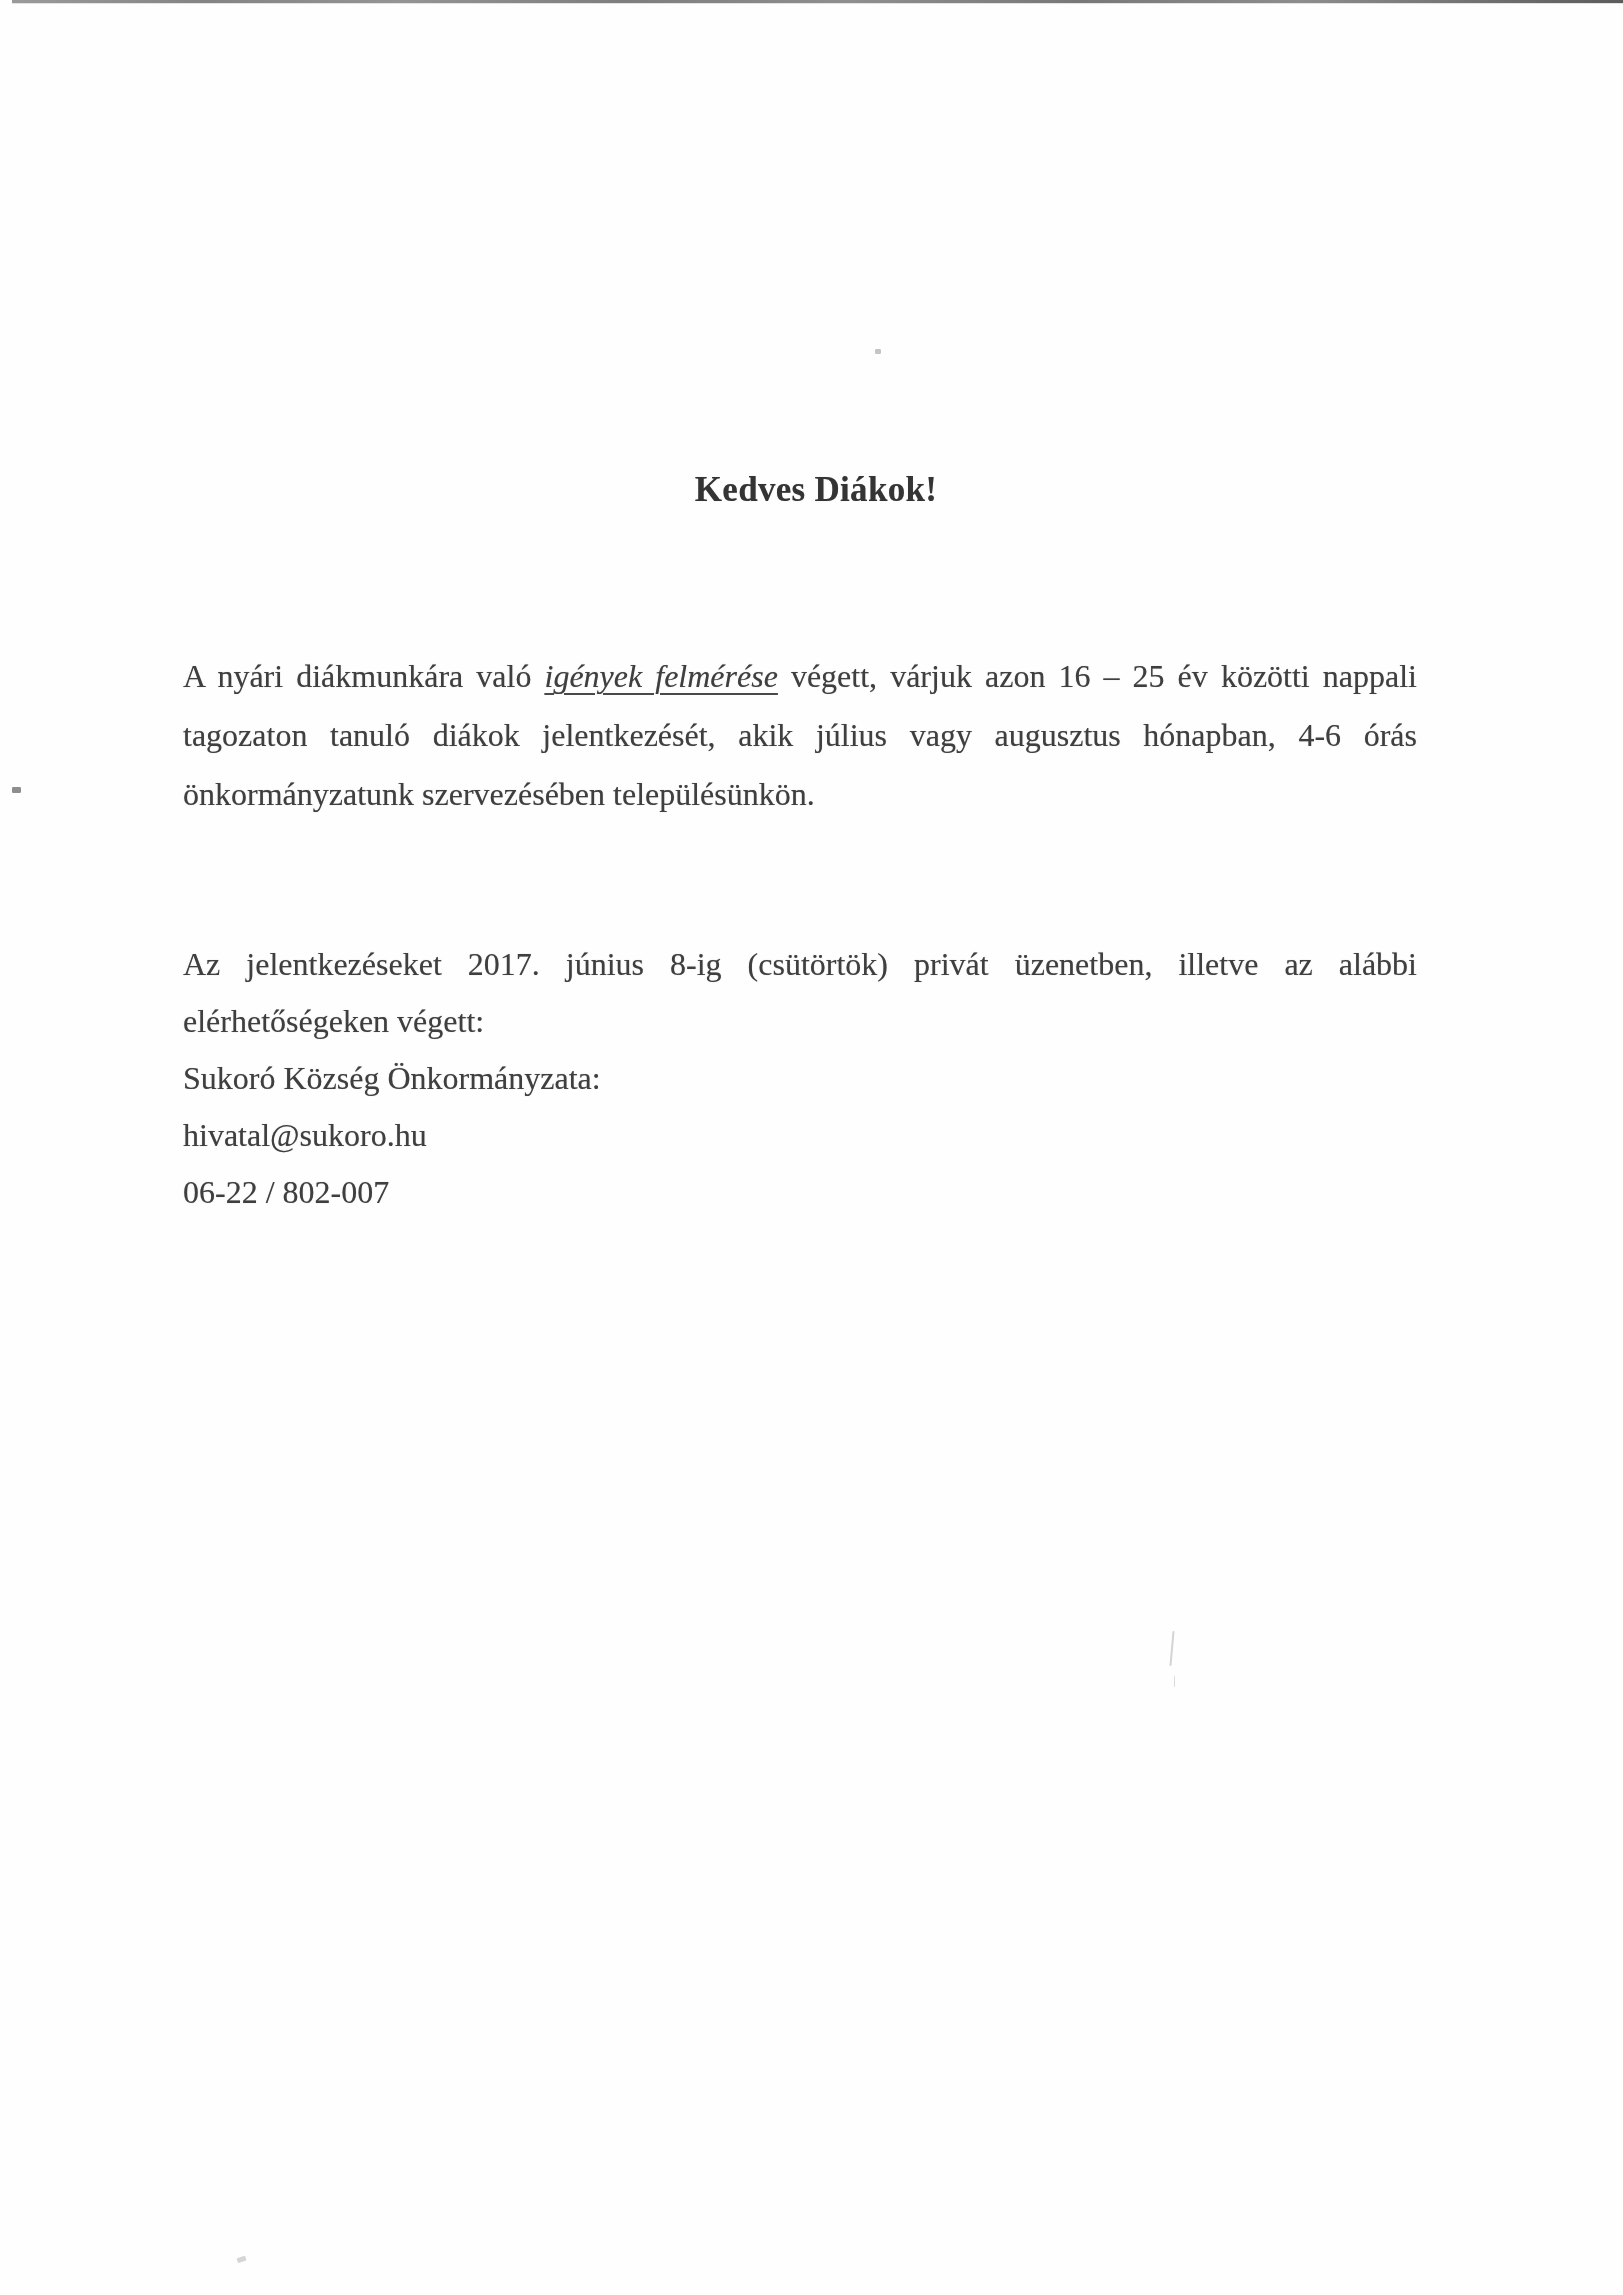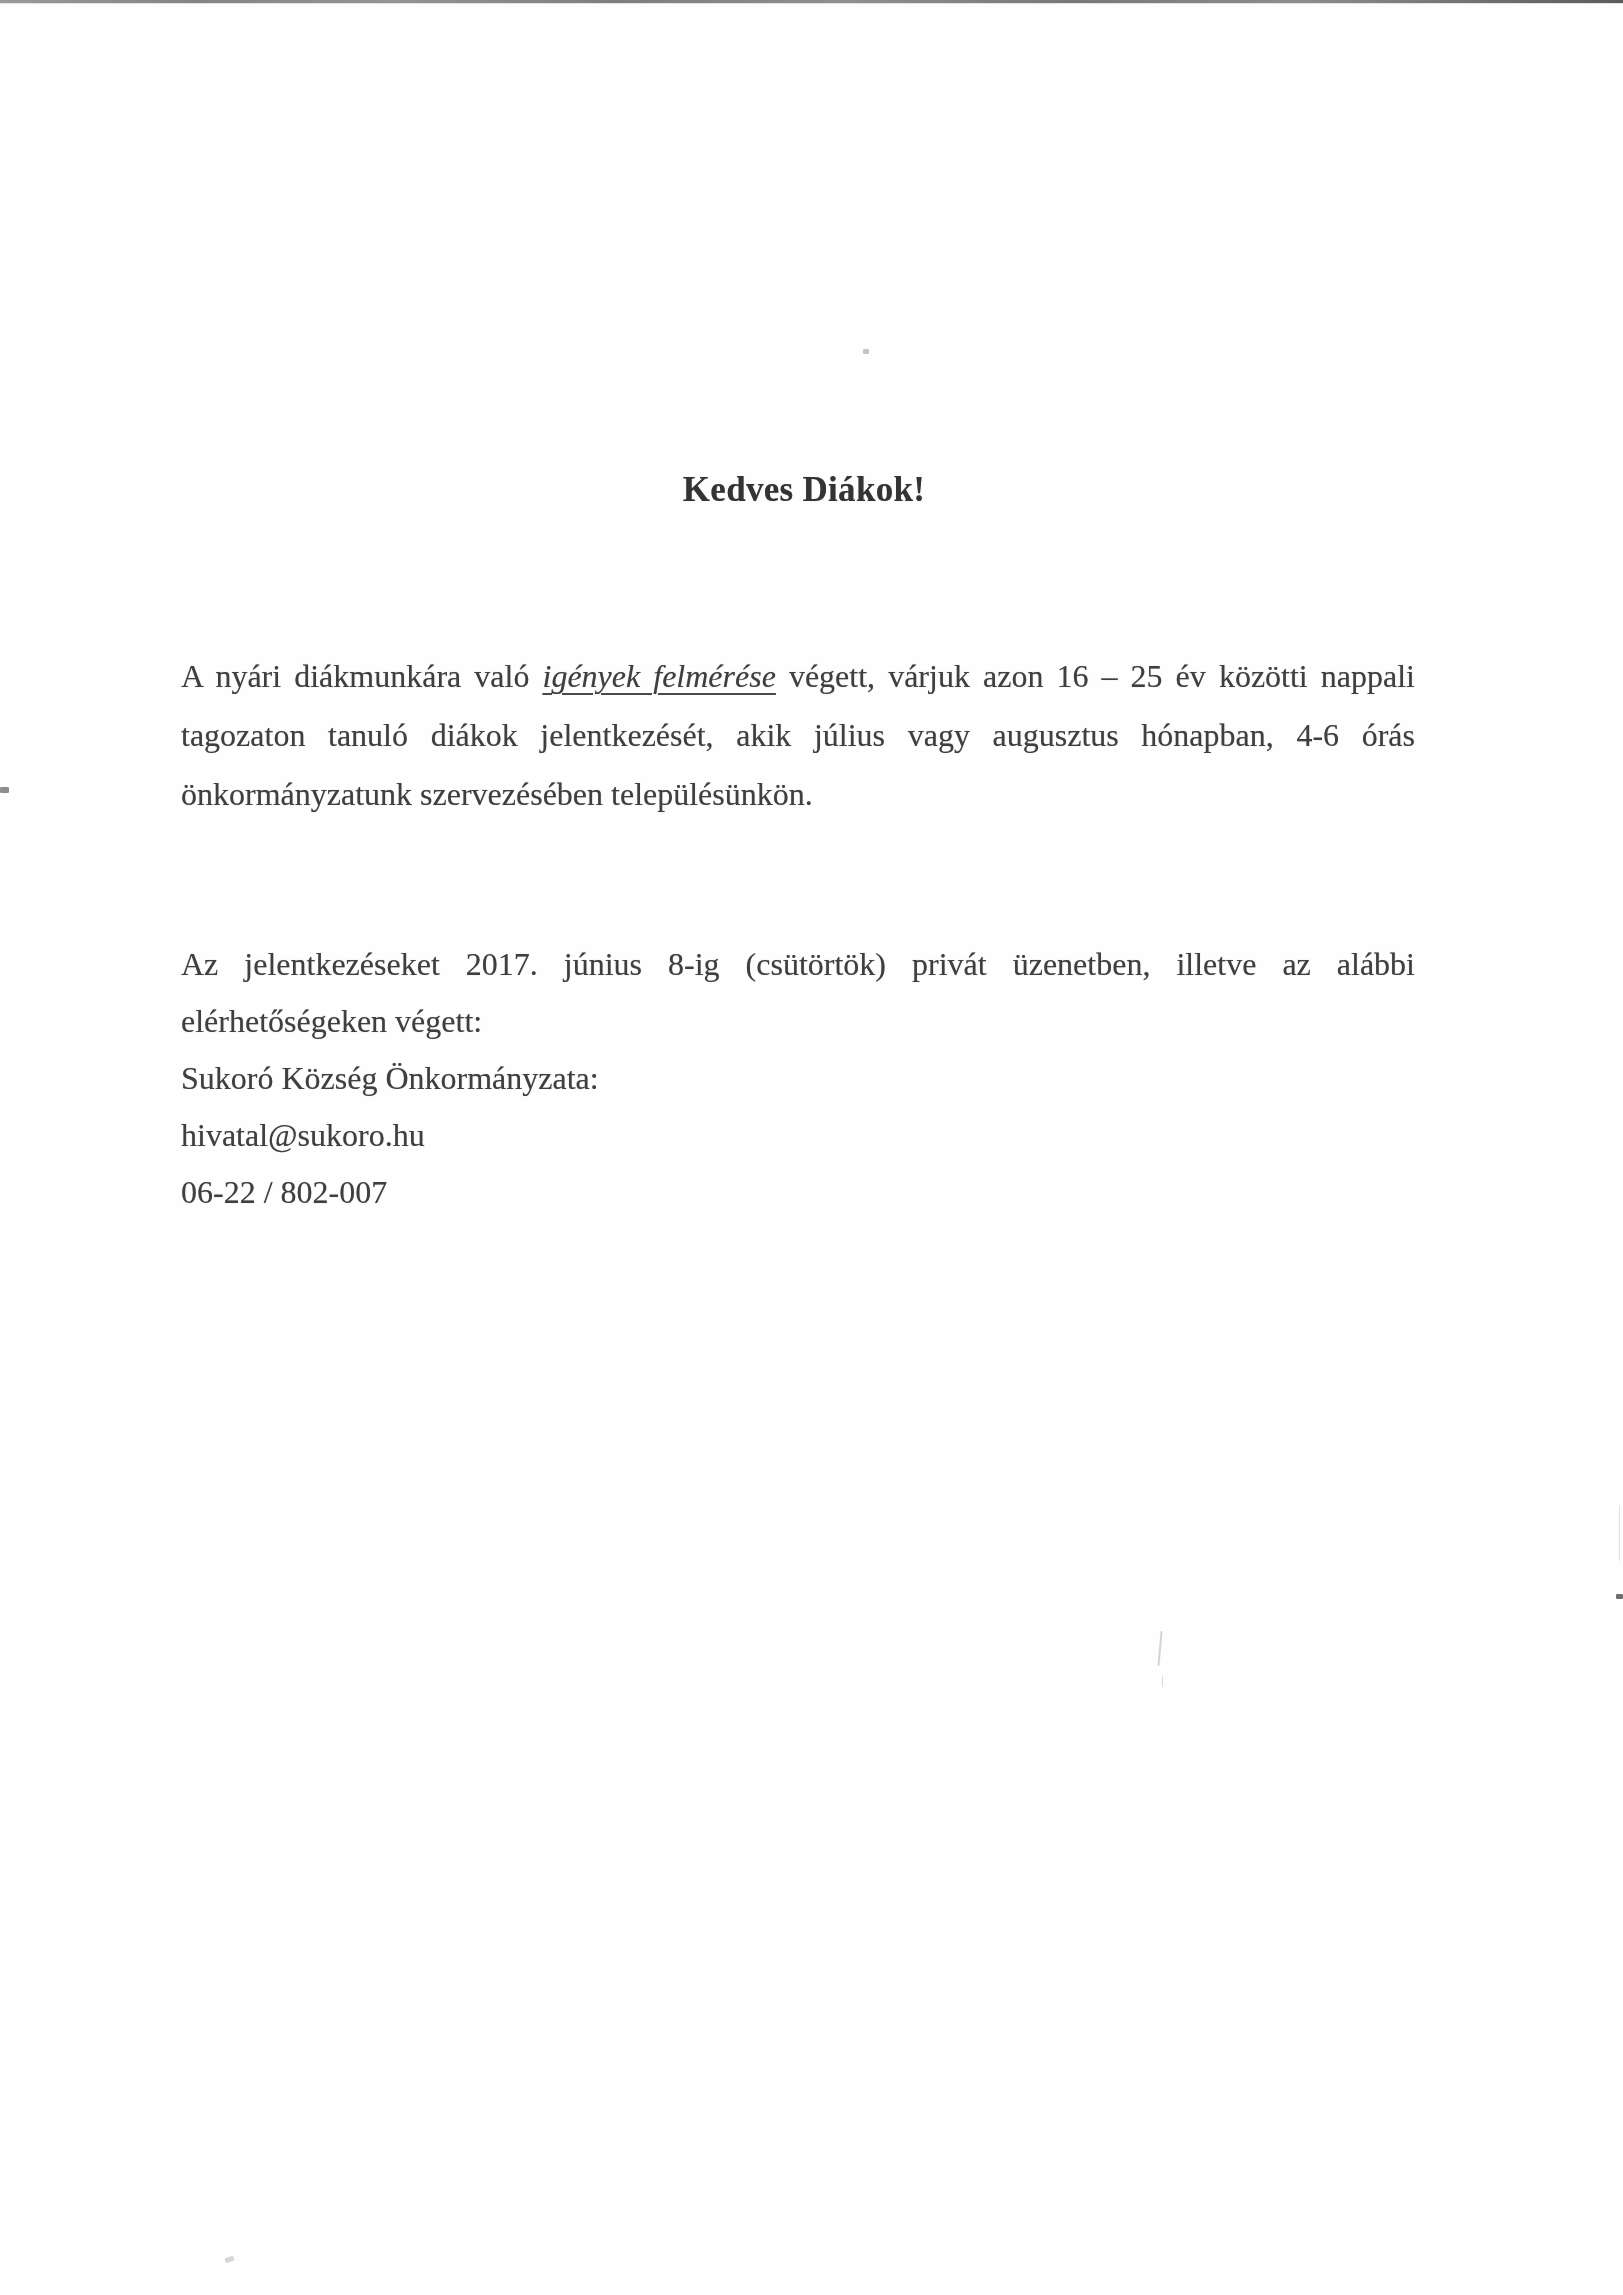--- a/index.html
+++ b/index.html
@@ -11,20 +11,21 @@
     height: 2295px;
     position: relative;
     background: var(--paper, #fefefe);
     font-family: "Liberation Serif", "DejaVu Serif", serif;
     color: var(--ink, #3f3f3f);
     overflow: hidden;
   }
   .page {
     position: absolute;
     inset: 0;
+    margin-left: 12px;
   }
   
   .scan-edge {
     position: absolute;
     top: 0; left: 0;
     width: 100%; height: 3.3px;
     background: linear-gradient(90deg,
       #9a9a9a 0%, #848484 12%, #949494 24%, #7e7e7e 38%,
       #8f8f8f 52%, #787878 66%, #8d8d8d 80%, #6f6f6f 92%, #5c5c5c 100%);
     border-bottom: 1.3px solid #e3e3e3;
@@ -34,21 +35,21 @@
     top: 470px; left: 187px; width: 1234px;
     text-align: center;
     font-size: 35px;
     font-weight: bold;
     color: var(--title_ink, #343434);
     text-shadow: 0 0 0.7px rgba(60,60,60,0.45);
     letter-spacing: 0.3px;
   }
   .para {
     position: absolute;
-    left: 181px; width: 1234px;
+    left: 171px; width: 1234px;
     font-size: 32px;
     text-shadow: 0 0 0.8px rgba(70,70,70,0.5);
   }
   .para-1 { top: 656px; }
   .para-2 { top: 944px; }
   .para-1 .line { height: 59px; line-height: 41px; }
   .para-2 .line { height: 57px; line-height: 41px; }
   .line.just {
     text-align: justify;
     text-align-last: justify;

